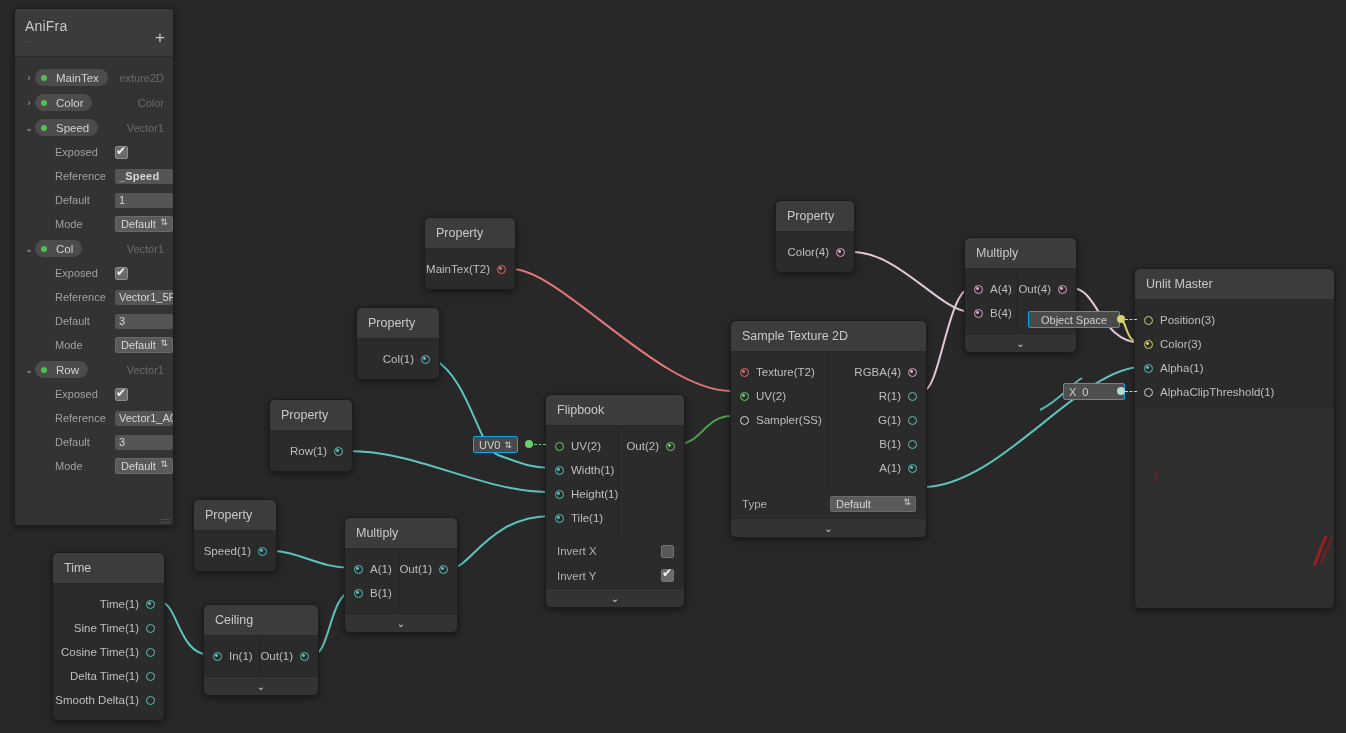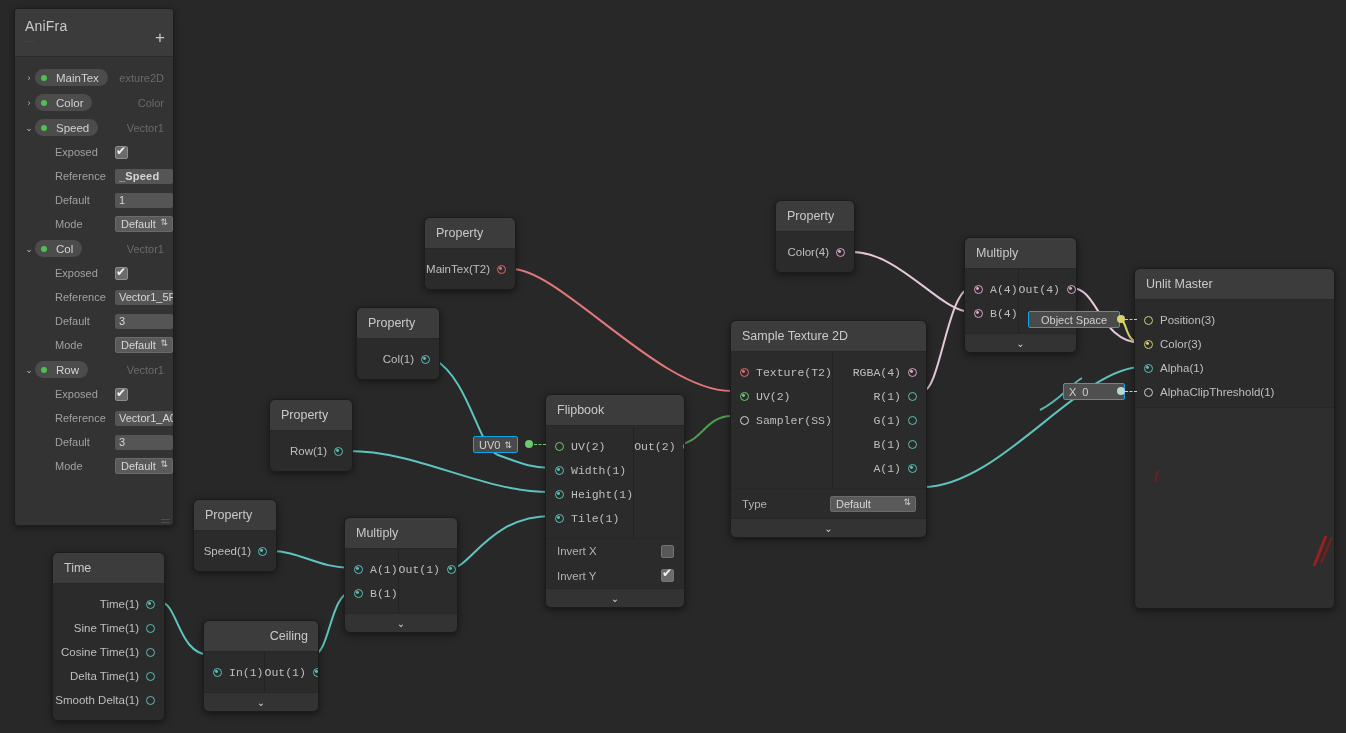--- a/index.html
+++ b/index.html
@@ -71,21 +71,21 @@
 
   
   .node {
     position: absolute; background: #2b2b2b; border: 1px solid #1c1c1c; border-radius: 6px;
     box-shadow: 0 2px 7px rgba(0,0,0,.5); overflow: hidden;
   }
   .node-hdr {
     background: #3c3c3c; color: #c9c9c9; font-size: 12.5px; padding: 8px 10px 8px 11px;
     border-bottom: 1px solid #272727;
   }
-  .ports { display: flex; font-family: Liberation Mono, monospace; }
+  .ports { display: flex; }
   .col-in, .col-out { padding: 8px 0; }
   .col-in { flex: 1; border-right: 1px solid #232323; }
   .col-out { flex: 1; }
   .port { display: flex; align-items: center; height: 24px; gap: 7px; }
   .port.in { padding-left: 9px; }
   .port.out { padding-right: 9px; justify-content: flex-end; }
   .plabel { color: #bfbfbf; font-size: 11.5px; white-space: nowrap; }
   .sock {
     width: 9px; height: 9px; border-radius: 50%; border: 1.6px solid #58c0b8; background: transparent;
     flex: 0 0 9px; cursor: pointer; position: relative;
@@ -355,21 +355,21 @@
         <span class="plabel">Delta Time(1)</span>
         <span class="sock t-vec"></span>
       </div>
       <div class="port out">
         <span class="plabel">Smooth Delta(1)</span>
         <span class="sock t-vec"></span>
       </div>
     </div>
   </div>
 
-  <div class="node" style="left:203px; top:620px; width:116px;text-align:right;">
+  <div class="node" style="left:203px; top:604px; width:116px;">
     <div class="node-hdr">Ceiling</div>
     <div class="ports">
       <div class="col-in">
         <div class="port in">
           <span class="sock t-vec filled"></span>
           <span class="plabel">In(1)</span>
         </div>
       </div>
       <div class="col-out">
         <div class="port out">

